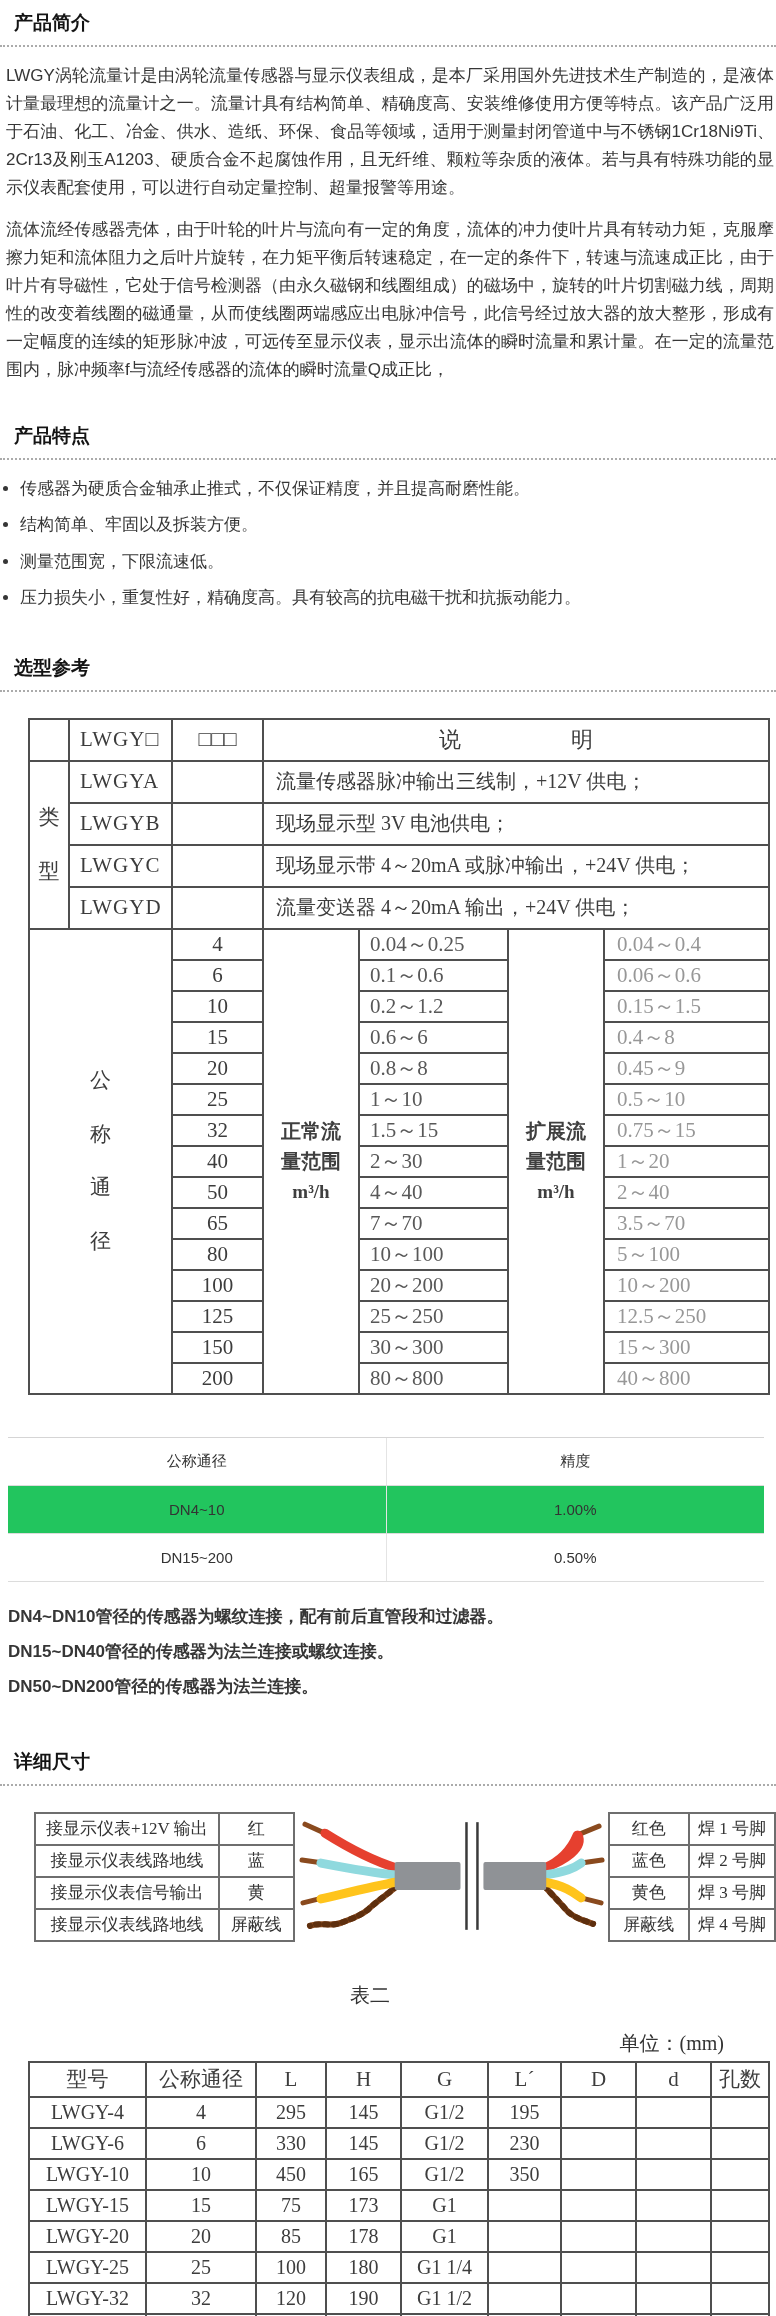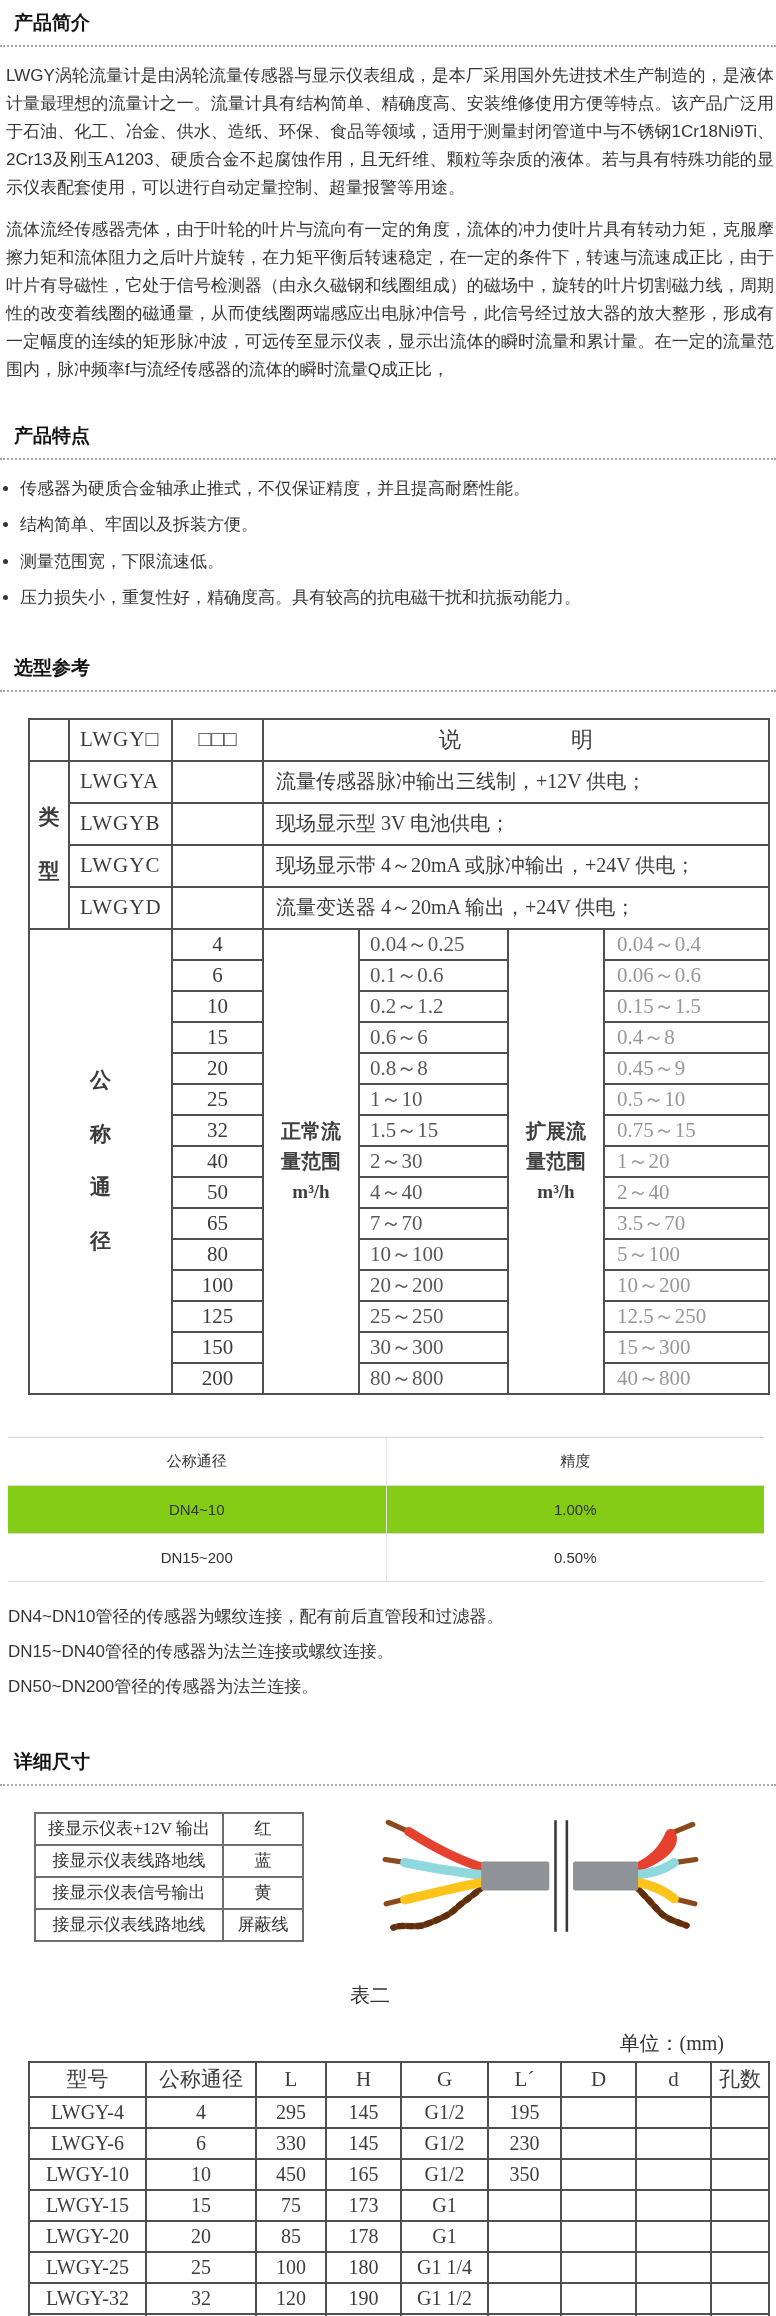--- a/index.html
+++ b/index.html
@@ -32,46 +32,46 @@
     font-family:"Liberation Serif","DejaVu Serif",serif;
     color:#3c3c3c;
   }
   .t1 td { border:2px solid #4f4f4f; text-align:center; padding:0; font-size:21px; overflow:hidden; }
   .t1 tr.hrow td { height:40px; }
   .t1 tr.trow td { height:40px; }
   .t1 tr.drow td { height:29px; }
   .t1 td.model { text-align:left; padding-left:10px; letter-spacing:1px; }
   .t1 td.desc  { text-align:left; padding-left:12px; font-size:20px; white-space:pre; }
   .t1 td.desc-h { font-size:22px; white-space:pre; }
-  .t1 td.vert { line-height:2.55; font-size:21px;font-weight:bold; }
+  .t1 td.vert { line-height:2.55; font-size:21px; }
   .vstack { display:inline-block; width:1.15em; word-break:break-all; vertical-align:middle; }
   .t1 td.range-label { font-size:20px; line-height:1.5; color:#3f3f3f;font-weight:bold; }
   .vstack3 { display:inline-block; width:3.3em; word-break:break-all; }
   .flow-unit { display:block; font-size:19px; margin-top:2px; }
   .t1 td.nval { text-align:left; padding-left:10px; color:#585858; }
   .t1 td.xval { text-align:left; padding-left:12px; color:#979797; }
   .t1 td.dn { color:#3c3c3c; }
 
   
   .ptable {
     width:756px; margin:42px 0 0 8px; border-collapse:collapse;
     font-size:15px; color:#333333;
   }
   .ptable td {
     height:45px; text-align:center; border-bottom:1px solid #dcdcdc;
     font-weight:normal;
   }
   .ptable tr.phead td { border-top:1px solid #d5d5d5; }
   .ptable td.c2 { border-left:1px solid #e4e4e4; }
-  .ptable tr.alt { background:#84cc16;margin-top:24px; }
+  .ptable tr.alt { background:#22c55e;margin-top:24px; }
   .ptable td { width:50%; }
 
   
   .conn { margin:9px 0 0 8px; font-size:17px; color:#363636; line-height:1.55; }
-  .conn-wrap { margin-top:22px; margin-bottom:24px; }
+  .conn-wrap { margin-top:22px; margin-bottom:24px;font-weight:bold; }
 
   
   .wiring { display:flex; align-items:flex-start; margin:26px 0 10px 34px; width:742px; }
   .wtable {
     border-collapse:collapse; font-family:"Liberation Serif","DejaVu Serif",serif;
     font-size:17px; color:#333;padding-left:20px;
   }
   .wtable td { border:2px solid #6e6e6e; height:30px; text-align:center; padding:0 4px; white-space:nowrap; }
   .wtable.left td.c1 { width:178px; }
   .wtable.left td.c2 { width:70px; }
@@ -301,20 +301,40 @@
       <path d="M281,21 L303,12 " stroke-width="5" stroke-linecap="round" stroke="#8a4a1e"></path>
       <path d="M285,49 L306,46" stroke-width="5" stroke-linecap="round" stroke="#8a4a1e"></path>
       <path d="M285,84 L305,89" stroke-width="5" stroke-linecap="round" stroke="#8a4a1e"></path>
 
       <path d="M248,54 C268,47 288,34 282,21 M248,54 C262,48 274,38 281,21" fill="none" stroke-width="9" stroke-linecap="round" stroke="#e6402f"></path>
       <path d="M248,61 C270,58 278,54 285,49" fill="none" stroke-width="9" stroke-linecap="round" stroke="#8fd9de"></path>
       <path d="M248,68 C270,72 278,79 285,84" fill="none" stroke-width="9" stroke-linecap="round" stroke="#ffc41c"></path>
       <rect x="187" y="48" width="63" height="28" rx="2" fill="#8f9296"></rect>
     </svg>
 
+    <table class="wtable right">
+      <tbody>
+          <tr>
+            <td class="c1">红色</td>
+            <td class="c2">焊 1 号脚</td>
+          </tr>
+      <tr>
+            <td class="c1">蓝色</td>
+            <td class="c2">焊 2 号脚</td>
+          </tr>
+      <tr>
+            <td class="c1">黄色</td>
+            <td class="c2">焊 3 号脚</td>
+          </tr>
+      <tr>
+            <td class="c1">屏蔽线</td>
+            <td class="c2">焊 4 号脚</td>
+          </tr>
+    </tbody>
+      </table>
   </div>
 
   <div class="t2-caption">
     <span class="cap">表二</span>
     <span class="unit">单位：(mm)</span>
   </div>
 
   <table class="t2">
     <colgroup>
         <col style="width:117px">

